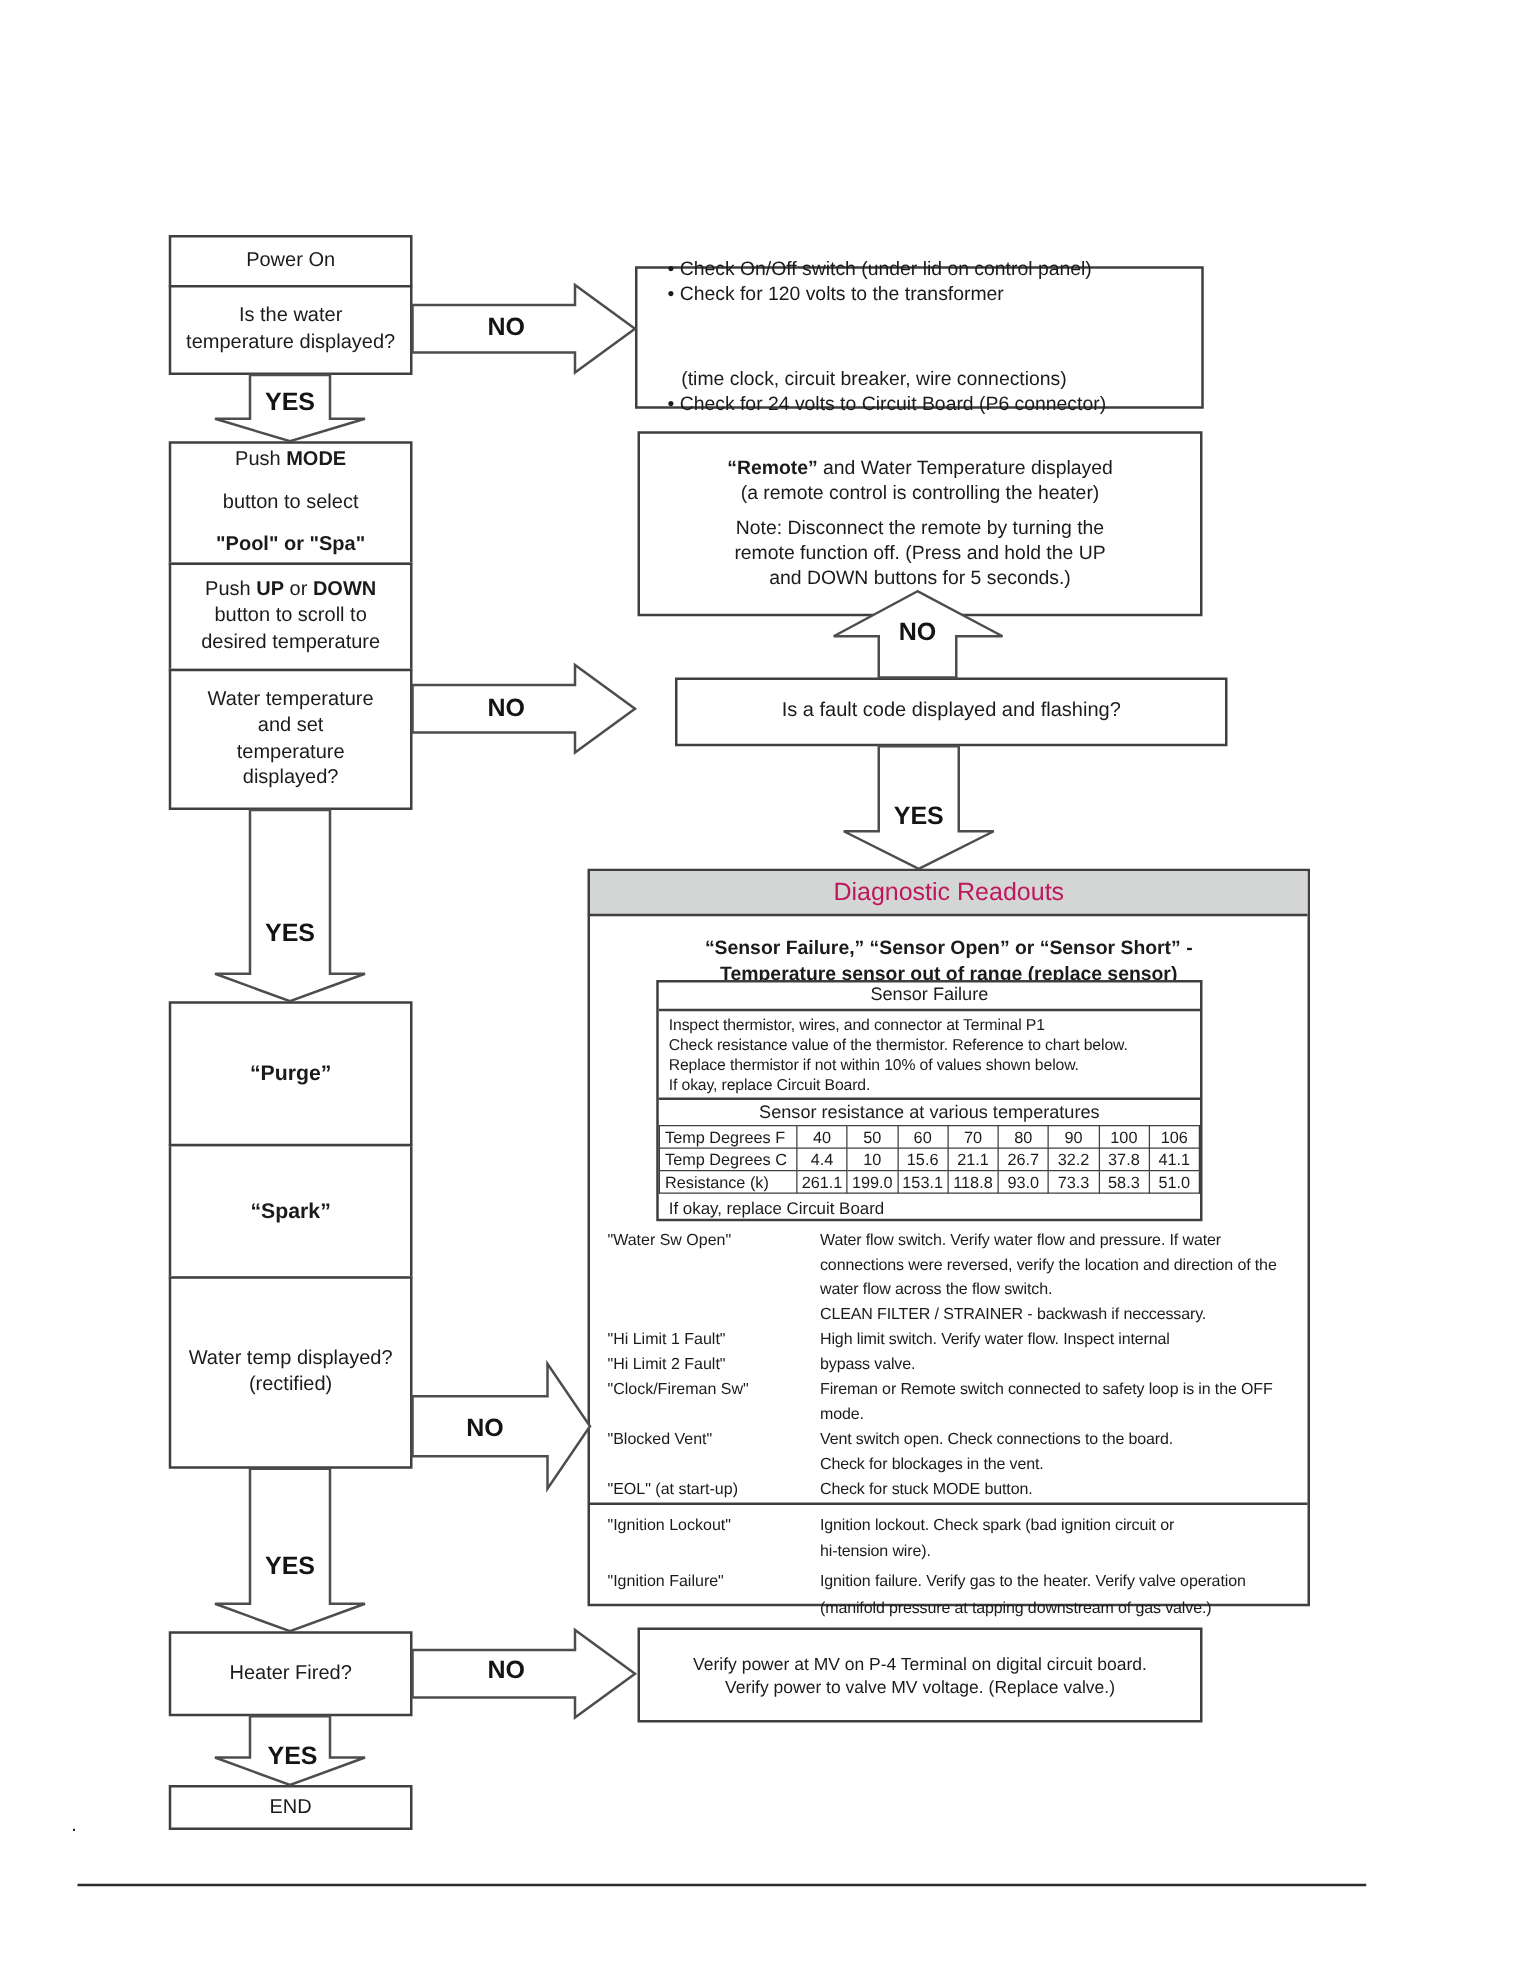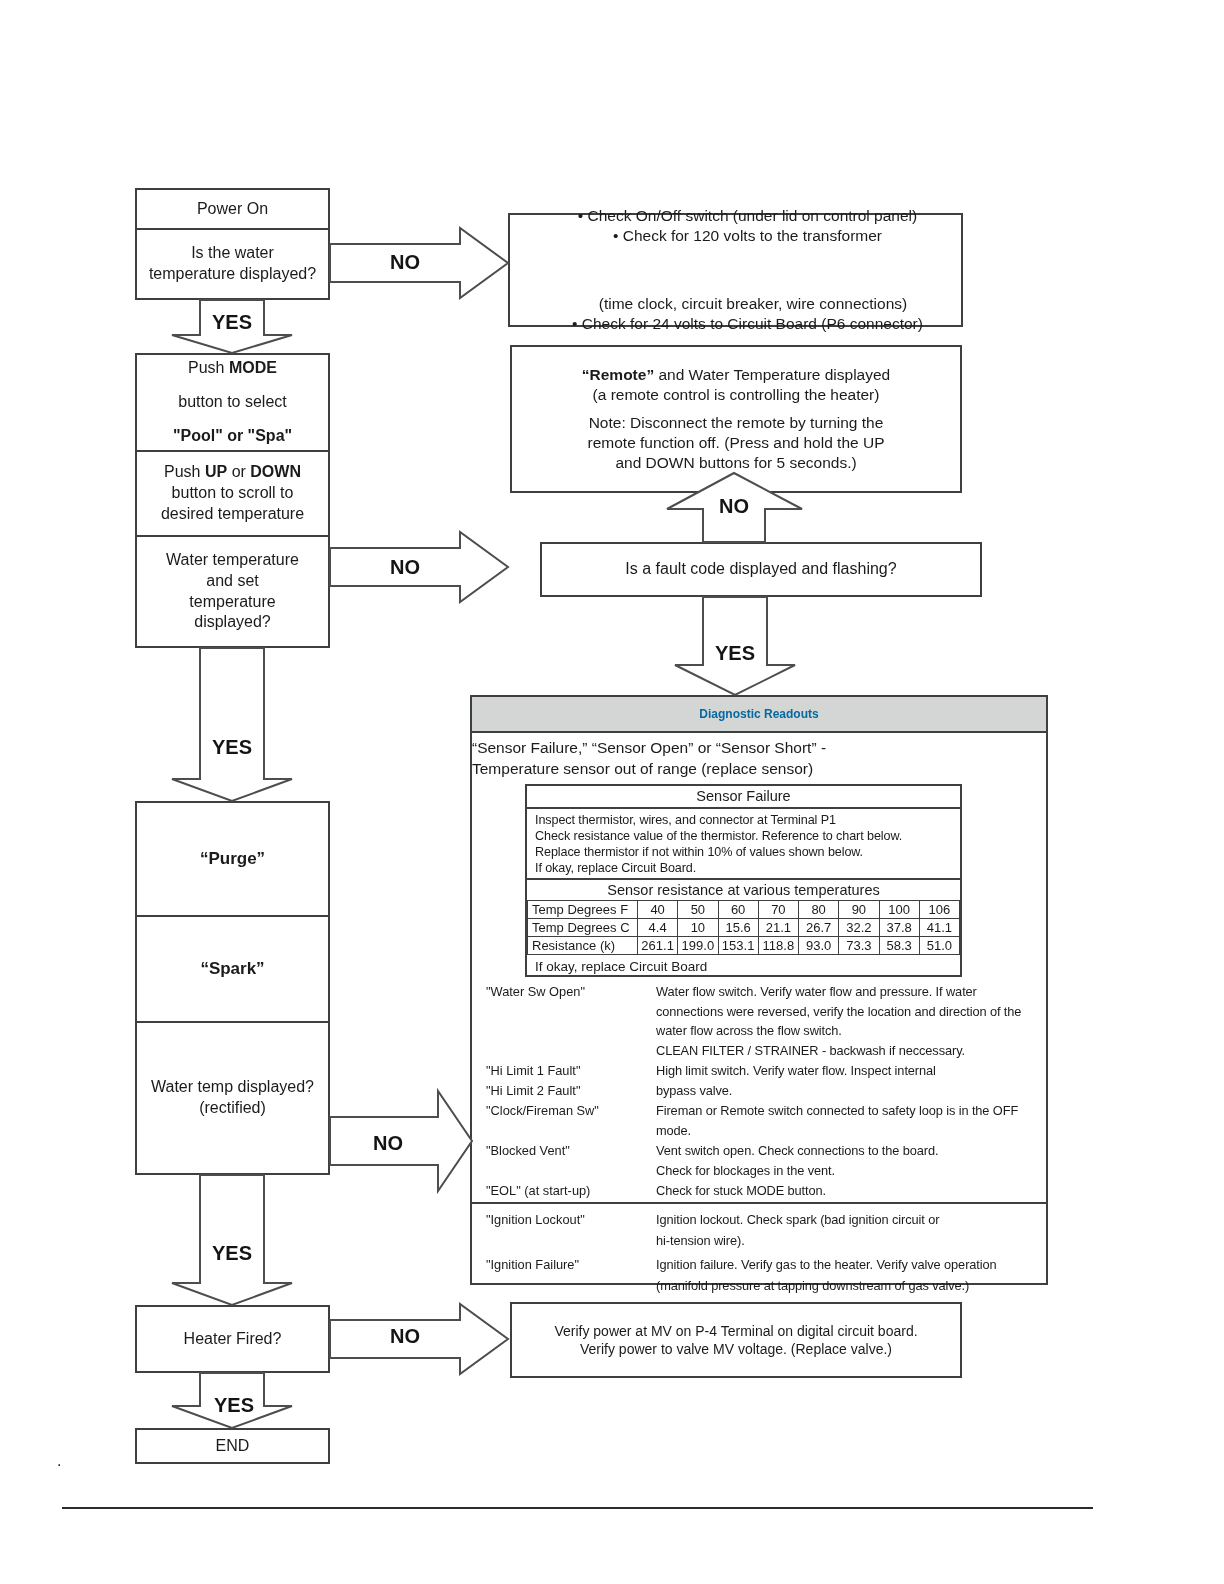--- a/index.html
+++ b/index.html
@@ -7,30 +7,30 @@
         font-family:"Liberation Sans",sans-serif;color:#1b1b1b;overflow:hidden;}
   .box{position:absolute;background:#fff;border:2px solid #3f3f3f;box-sizing:border-box;
        display:flex;flex-direction:column;align-items:center;justify-content:center;
        text-align:center;font-size:16px;line-height:1.3;}
   .ml{white-space:pre-line;}
   .pre{white-space:pre;}
   .lab{position:absolute;font-weight:700;font-size:20px;width:70px;text-align:center;color:#141414;}
   .arrow{position:absolute;}
   .arrow svg{overflow:visible;display:block;}
   .arrow polygon{fill:#ffffff;stroke:#4d4d4d;stroke-width:2;}
-  .bullets{align-items:center;text-align:left;padding-left:24px;font-size:15.5px;line-height:20px;}
+  .bullets{align-items:flex-start;text-align:left;padding-left:24px;font-size:15.5px;line-height:20px;}
   .bullets .ind{padding-left:11px;margin-top:48px;}
   .boldline{font-weight:700;font-size:17px;}
   
   .panel{position:absolute;left:470px;top:695px;width:578px;height:590px;
          border:2px solid #3f3f3f;box-sizing:border-box;background:#fff;}
   .panel-header{height:34px;background:#d4d6d5;border-bottom:2px solid #3f3f3f;
-                font-weight:700;font-size:12px;line-height:34px;text-align:center;color:#0369a1;}
-  .panel-sub{position:absolute;left:0;top:40px;width:100%;
-             font-size:15.5px;line-height:21px;}
+                font-weight:400;font-size:20px;line-height:34px;text-align:center;color:#be185d;}
+  .panel-sub{position:absolute;left:0;top:51px;width:100%;text-align:center;
+             font-size:15.5px;line-height:21px;font-weight:bold;}
   .sensor-box{position:absolute;left:53px;top:87px;width:437px;height:193px;
               border:2px solid #3f3f3f;box-sizing:border-box;background:#fff;font-size:13px;}
   .sfh{height:21px;border-bottom:2px solid #3f3f3f;font-size:14.5px;line-height:21px;text-align:center;}
   .sfb{padding:3px 8px 2px;text-align:left;font-size:12.6px;line-height:16px;letter-spacing:-0.1px;}
   .sft{border-top:2px solid #3f3f3f;font-size:14.5px;line-height:20px;text-align:center;}
   table.sr{width:100%;border-collapse:collapse;font-size:13px;table-layout:fixed;}
   .sr td{border:1.5px solid #3f3f3f;text-align:center;height:17px;padding:0 1px;}
   .sr td.tl{text-align:left;padding-left:4px;width:104px;}
   .sff{font-size:13.5px;text-align:left;padding:3px 0 0 8px;line-height:17px;}
   .flist{position:absolute;left:14px;top:285px;width:552px;}

